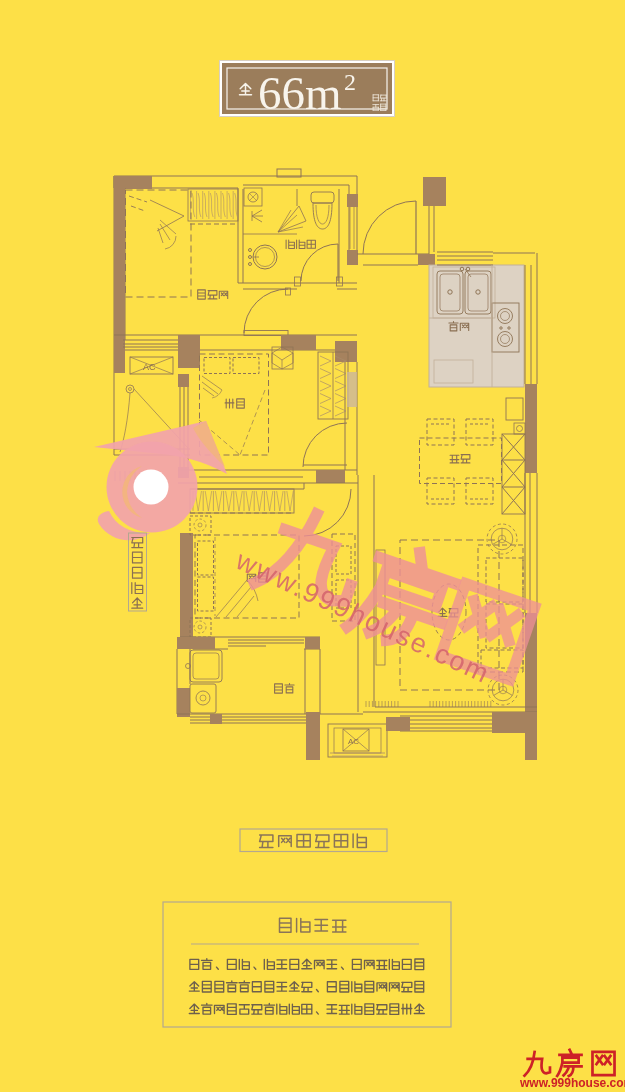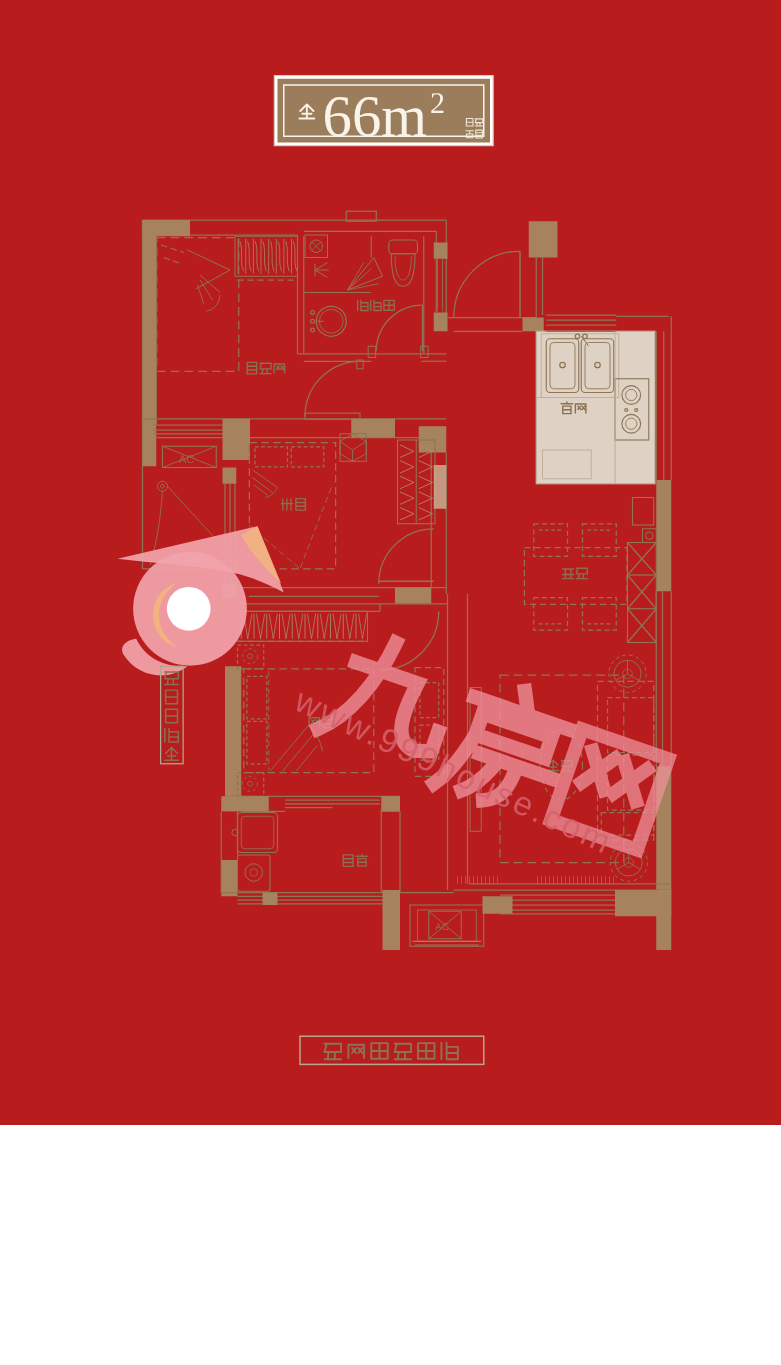--- a/index.html
+++ b/index.html
@@ -1,15 +1,15 @@
 <!DOCTYPE html>
 <html><head><meta charset="utf-8"><title>floorplan</title>
 <style>
 html,body{margin:0;padding:0;background:#ffffff;}
-#page{position:relative;width:625px;height:900px;background:#b91c1c;overflow:hidden;font-family:"Liberation Sans",sans-serif;}
+#page{position:relative;width:625px;height:1092px;background:#fde047;overflow:hidden;font-family:"Liberation Sans",sans-serif;}
 </style></head><body>
 <div id="page">
 <svg width="625" height="1092" viewBox="0 0 625 1092">
 
 <rect x="219.5" y="60.5" width="175.0" height="56.0" fill="#fff" stroke="#d8cfc2" stroke-width="1.0"></rect>
 <rect x="222.0" y="63.0" width="170.0" height="51.0" fill="#9b7d5b" stroke="none" stroke-width="1.0"></rect>
 <rect x="227.0" y="68.0" width="160.0" height="41.0" fill="none" stroke="#f7f4ee" stroke-width="1.2"></rect>
 
 <path d="M239.5,94.8 L251.5,94.8 M245.5,83.5 L245.5,94.8 M245.5,83.5 L240.2,88.8 M245.5,83.5 L250.8,88.8 M241.8,91.0 L249.2,91.0" stroke="#f7f3ea" stroke-width="1.50" fill="none" stroke-linecap="round"></path>
 

